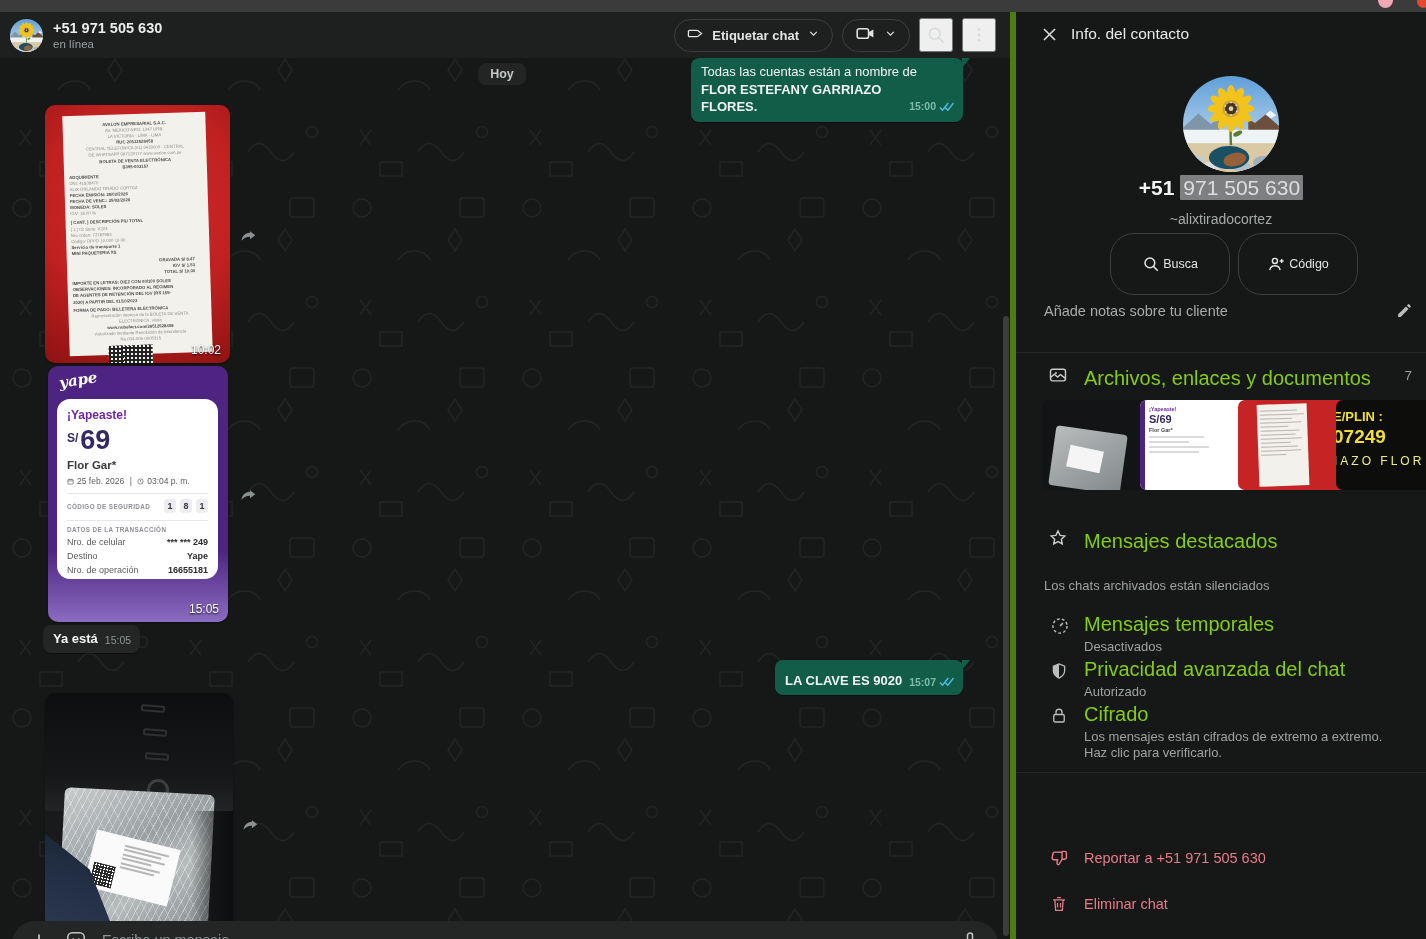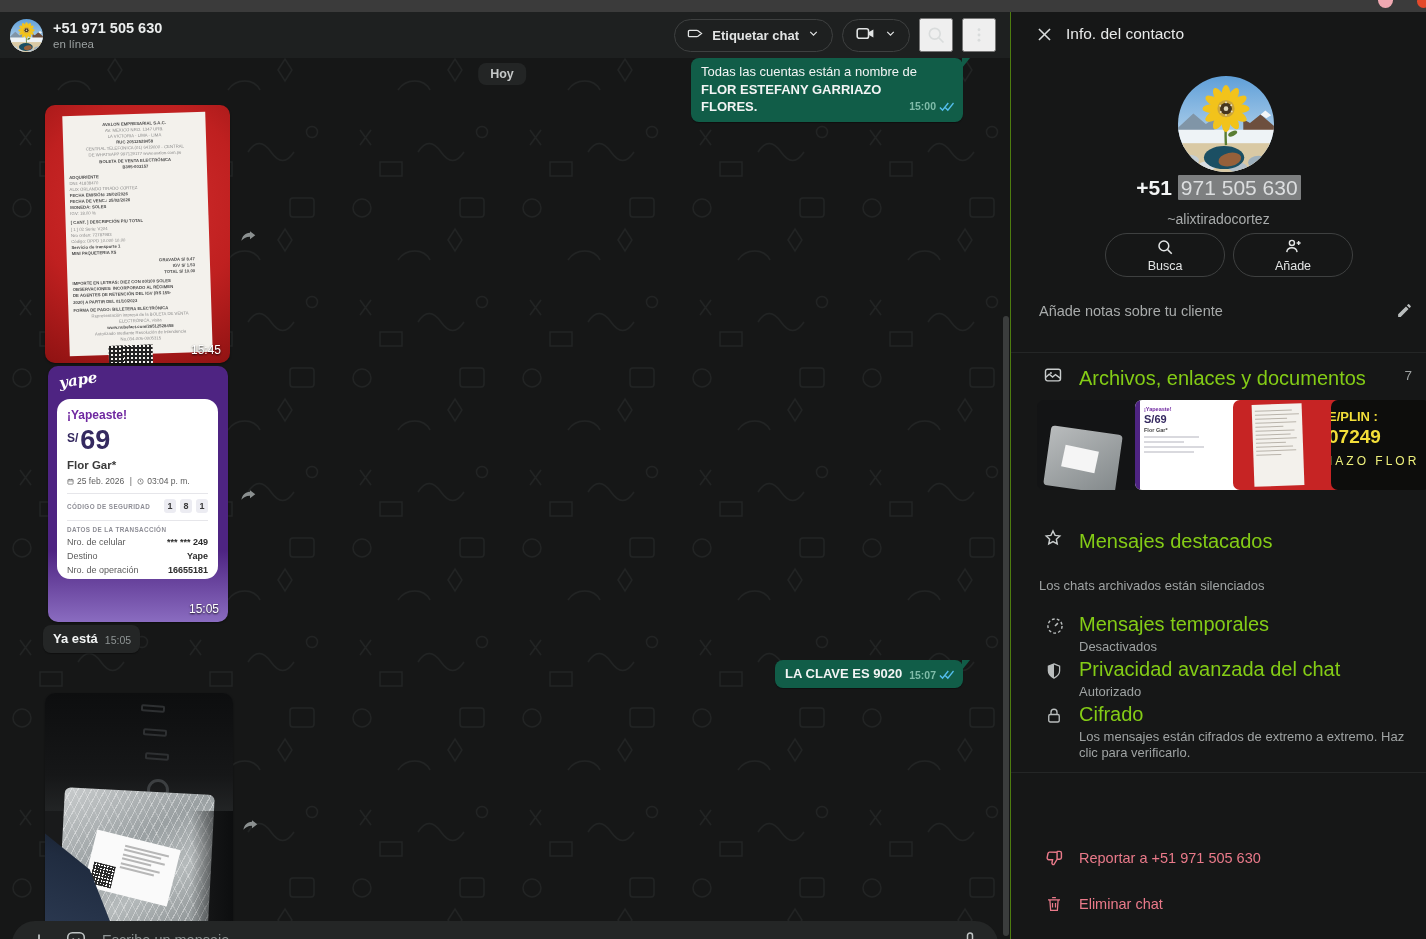--- a/index.html
+++ b/index.html
@@ -32,21 +32,21 @@
   .bubble{border-radius:8px;box-shadow:0 1px 1px rgba(0,0,0,.35);font-size:13px;color:#f2f4f4}
   .out{background:#115d48}
   .in{background:#242626}
   .tail-r::after{content:"";position:absolute;top:0;right:-7px;border-left:8px solid #115d48;border-bottom:10px solid transparent}
   .m1{right:47px;top:46px;width:272px;padding:5px 9px 6px 10px;line-height:17.5px}
   .m1 .l2{display:flex;align-items:flex-end;gap:7px;font-weight:700}
   .meta{display:inline-flex;align-items:center;gap:3px;white-space:nowrap}
   .t-out{font-size:10.5px;color:#7fbCA9;color:#7fbca9;font-weight:700}
   .t-in{font-size:10.5px;color:#8e9494;font-weight:400}
   .m4{left:43px;top:613px;padding:6px 9px 7px 10px;display:flex;align-items:flex-end;gap:7px;font-weight:600}
-  .m5{right:47px;top:648px;padding:6px 9px 7px 10px;display:flex;align-items:flex-end;gap:7px;font-weight:600}
+  .m5{right:47px;top:648px;padding:13px 9px 7px 10px;display:flex;align-items:flex-end;gap:7px;font-weight:600}
   .img-msg{border-radius:10px;overflow:hidden;box-shadow:0 1px 2px rgba(0,0,0,.45);cursor:pointer}
   .img-time{position:absolute;right:9px;bottom:6px;color:#fff;font-size:12px;z-index:4;text-shadow:0 1px 2px rgba(0,0,0,.9)}
   .fwd{position:absolute;width:26px;height:26px;display:flex;align-items:center;justify-content:center;
     color:#8b9090;z-index:2;cursor:pointer}
   
   .m2{left:45px;top:93px;width:185px;height:258px;background:radial-gradient(circle at 52% 38%,#d32d2d 0%,#bf2020 55%,#8e1212 100%)}
   .paper{position:absolute;left:21px;top:9px;width:143px;height:240px;background:#f3f1ec;
     transform:rotate(-1.8deg);padding:7px 5px 4px;color:#8b8b8b;font-size:4.3px;line-height:1.42;text-align:center}
   .paper .b{font-weight:700;color:#4e4e4e}
   .paper .lft{text-align:left}
@@ -93,31 +93,31 @@
   .jeans{position:absolute;left:0;bottom:0;width:72px;height:120px;
     background:linear-gradient(20deg,#2c3a52 0%,#202c40 60%,#141a24 100%);
     clip-path:polygon(0 12%,62% 42%,100% 100%,0 100%)}
   .shade{position:absolute;right:0;top:118px;bottom:0;width:42px;background:linear-gradient(90deg,rgba(13,14,15,0),#0d0e0f)}
   
   .composer{position:absolute;left:12px;width:986px;top:909px;height:46px;background:#242626;border-radius:24px;
     z-index:9;display:flex;align-items:flex-start;padding:9px 18px 0 16px;gap:15px;color:#c0c4c4}
   .composer .ph{font-size:14.5px;color:#8e9494;margin-top:2px;flex:1;cursor:text}
   .scroll-thumb{position:absolute;right:1px;top:304px;width:6px;height:620px;background:#3b3d3d;border-radius:3px;z-index:10}
   
-  .panel{position:relative;flex:1;background:#161717;border-left:1px solid #4d7c0f;overflow:hidden;color:#e4e6e6}
+  .panel{position:relative;flex:1;background:#161717;border-left:6px solid #4d7c0f;overflow:hidden;color:#e4e6e6}
   .p-head{position:absolute;top:0;left:0;right:0;height:44px;display:flex;align-items:center;padding-left:21px;gap:10px}
   .p-title{font-size:15.5px;font-weight:500;color:#e8eaea}
   .p-avatar{position:absolute;left:167px;top:64px;width:96px;height:96px;border-radius:50%;overflow:hidden;cursor:pointer}
   .p-phone{position:absolute;top:164px;width:100%;text-align:center;font-size:21px;color:#f2f4f4}
   .p-phone .pre{font-weight:700}
   .p-phone .sel{background:#7d7f80;color:#dcdedf;padding:1px 3px;border-radius:1px}
   .p-user{position:absolute;top:199px;width:100%;text-align:center;font-size:14px;color:#a8abab}
   .p-btns{position:absolute;top:221px;left:94px;display:flex;gap:8px}
-  .p-btn{width:120px;height:44px;border:1px solid #3e4040;border-radius:24px;background:transparent;cursor:pointer;
-    display:flex;flex-direction:column;align-items:center;justify-content:center;gap:3px;color:#e3e5e5;font-size:12.5px}
+  .p-btn{width:120px;height:62px;border:1px solid #3e4040;border-radius:24px;background:transparent;cursor:pointer;
+    display:flex;flex-direction:row;align-items:center;justify-content:center;gap:3px;color:#e3e5e5;font-size:12.5px}
   .p-notes{position:absolute;top:288px;left:0;right:0;height:26px}
   .p-notes .txt{position:absolute;left:28px;top:3px;font-size:14.5px;color:#a8abab}
   .p-notes .pen{position:absolute;right:13px;top:2px;color:#b9bdbd;cursor:pointer}
   .divider{position:absolute;left:0;right:0;height:1px;background:#242626}
   .d1{top:340px}.d2{top:760px}
   .row-label{font-size:20px;color:#84cc16}
   .row-sub{font-size:13px;color:#9fa3a3;margin-top:3px;line-height:15.5px}
   .p-media{position:absolute;top:352px;left:0;right:0;height:24px;cursor:pointer}
   .p-media .ic{position:absolute;left:31px;top:1px;color:#c9cdcd}
   .p-media .lb{position:absolute;left:68px;top:3px}
@@ -328,21 +328,21 @@
           <div class="lft b">DE AGENTES DE RETENCIÓN DEL IGV (RS 155-</div>
           <div class="lft b">2020) A PARTIR DEL 01/10/2023</div>
           <div class="lft b" style="margin-top:2px">FORMA DE PAGO: BILLETERA ELECTRÓNICA</div>
           <div>Representación impresa de la BOLETA DE VENTA</div>
           <div>ELECTRÓNICA, visita</div>
           <div class="b">www.nubefact.com/26512528458</div>
           <div>Autorizado mediante Resolución de Intendencia</div>
           <div>No.034-005-0005315</div>
           <div class="qr"></div>
         </div>
-        <span class="img-time">15:45</span>
+        <span class="img-time">10:02</span>
       </div>
       <div class="fwd" style="left:236px;top:211px">
         <svg width="22" height="20" viewBox="0 0 24 24" fill="currentColor">
             <path d="M13.2 6.2l6.3 4.9-6.3 4.9v-3.2c-5 .2-8 1.8-10.3 5 .8-5.4 4.3-9.2 10.3-9.6V6.2z"></path>
           </svg>
       </div>
 
       <div class="msg img-msg m3">
         <div class="yape-logo">yape</div>
         <div class="ycard">
@@ -492,21 +492,21 @@
               <path d="M15.5 15.5L21 21"></path>
             </svg>
           <span>Busca</span>
         </button>
         <button class="p-btn">
           <svg width="19" height="19" viewBox="0 0 24 24" fill="none" stroke="currentColor" stroke-width="1.8">
               <circle cx="10" cy="7.5" r="3.2"></circle>
               <path d="M3.5 19c.5-3.5 3.2-5.5 6.5-5.5s6 2 6.5 5.5"></path>
               <path d="M18.5 5v5M16 7.5h5"></path>
             </svg>
-          <span>Añade</span>
+          <span>Código</span>
         </button>
       </div>
 
       <div class="p-notes">
         <span class="txt">Añade notas sobre tu cliente</span>
         <span class="pen">
           <svg width="17" height="17" viewBox="0 0 24 24" fill="currentColor">
               <path d="M3 17.4V21h3.6L17.7 9.9l-3.6-3.6L3 17.4zM20.7 6.9c.4-.4.4-1 0-1.4l-2.2-2.2a1 1 0 00-1.4 0l-1.7 1.7 3.6 3.6 1.7-1.7z"></path>
             </svg>
         </span>

